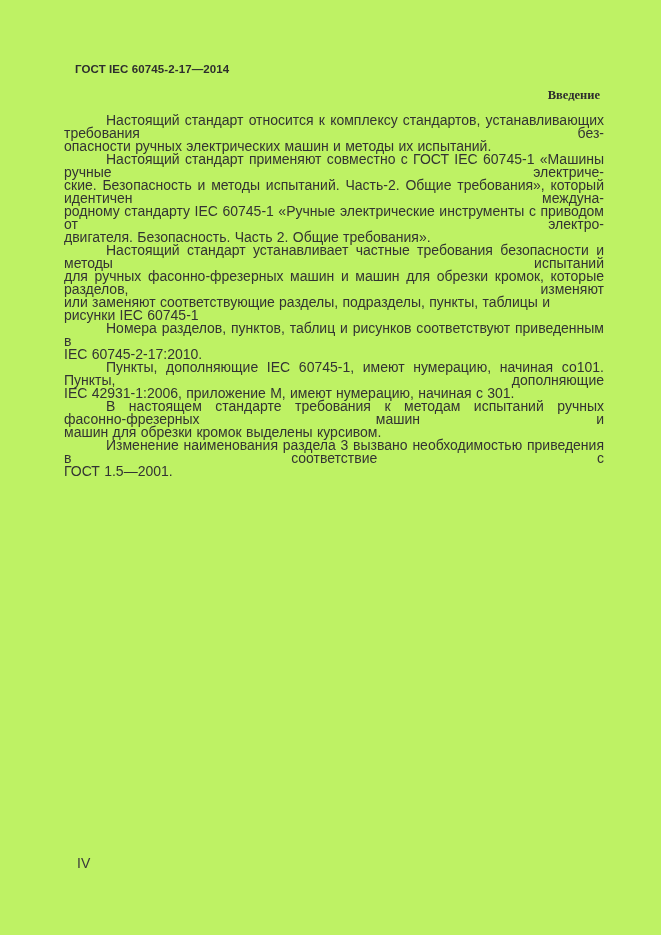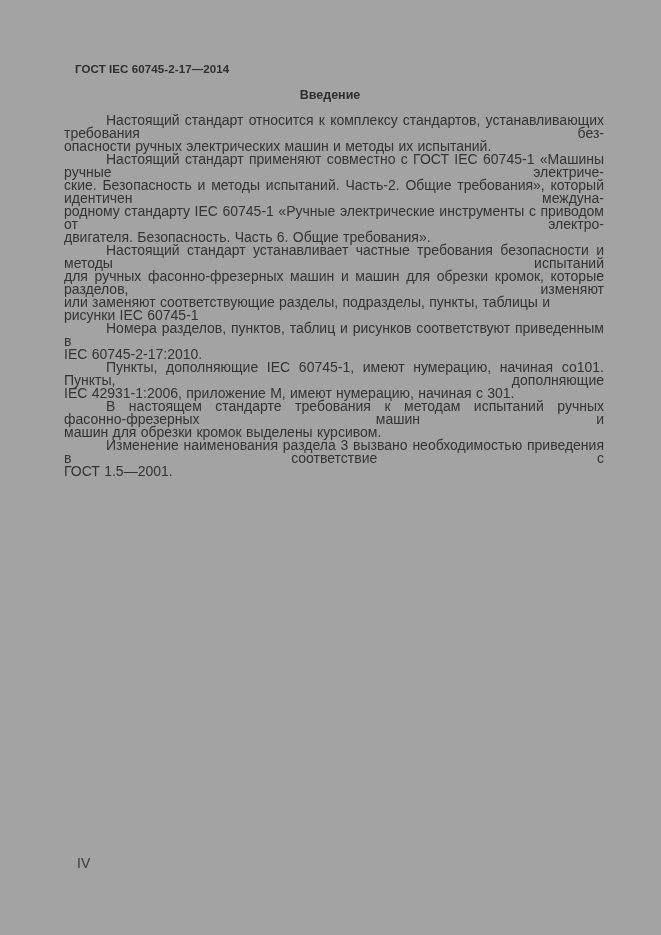--- a/index.html
+++ b/index.html
@@ -5,42 +5,43 @@
   html, body {
     margin: 0;
     padding: 0;
     background: #f6f6f5;
     font-family: "Liberation Sans", sans-serif;
   }
   .page {
     position: relative;
     width: 661px;
     height: 935px;
-    background: #a3a3a3;
+    background: #bef264;
     color: #333333;
     overflow: hidden;
   }
   .doc-header {
     position: absolute;
     left: 75px;
     top: 63px;
     font-size: 11.5px;
     font-weight: bold;
     color: #2e2e2e;
     letter-spacing: 0.1px;
   }
   .doc-title {
     position: absolute;
     left: 60px;
     top: 88px;
     width: 540px;
-    text-align: center;
+    text-align: right;
     font-size: 12.5px;
     font-weight: bold;
     color: #2e2e2e;
+    font-family: Liberation Serif, serif;
   }
   .body-text {
     position: absolute;
     left: 64px;
     top: 114px;
     width: 540px;
     font-size: 14px;
     line-height: 13px;
     color: #333333;
     word-spacing: 0.4px;
@@ -77,21 +78,21 @@
 
     <div>
       <div class="line j indent">Настоящий стандарт относится к комплексу стандартов, устанавливающих требования без-</div>
       <div class="line">опасности ручных электрических машин и методы их испытаний.</div>
     </div>
 
     <div>
       <div class="line j indent">Настоящий стандарт применяют совместно с ГОСТ IEC 60745-1 «Машины ручные электриче-</div>
       <div class="line j">ские. Безопасность и методы испытаний. Часть-2. Общие требования», который идентичен междуна-</div>
       <div class="line j">родному стандарту IEC 60745-1 «Ручные электрические инструменты с приводом от электро-</div>
-      <div class="line">двигателя. Безопасность. Часть 6. Общие требования».</div>
+      <div class="line">двигателя. Безопасность. Часть 2. Общие требования».</div>
     </div>
 
     <div>
       <div class="line j indent">Настоящий стандарт устанавливает частные требования безопасности и методы испытаний</div>
       <div class="line j">для ручных фасонно-фрезерных машин и машин для обрезки кромок, которые разделов, изменяют</div>
       <div class="line">или заменяют соответствующие разделы, подразделы, пункты, таблицы и рисунки IEC 60745-1</div>
     </div>
 
     <div>
       <div class="line j indent">Номера разделов, пунктов, таблиц и рисунков соответствуют приведенным в</div>

